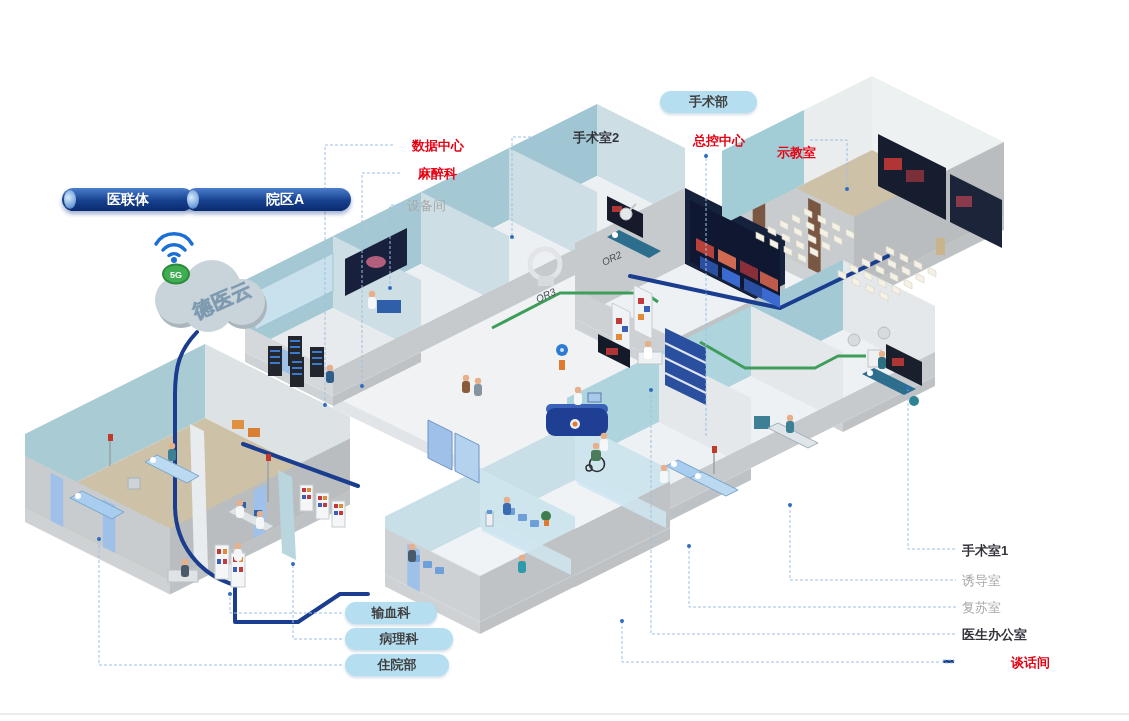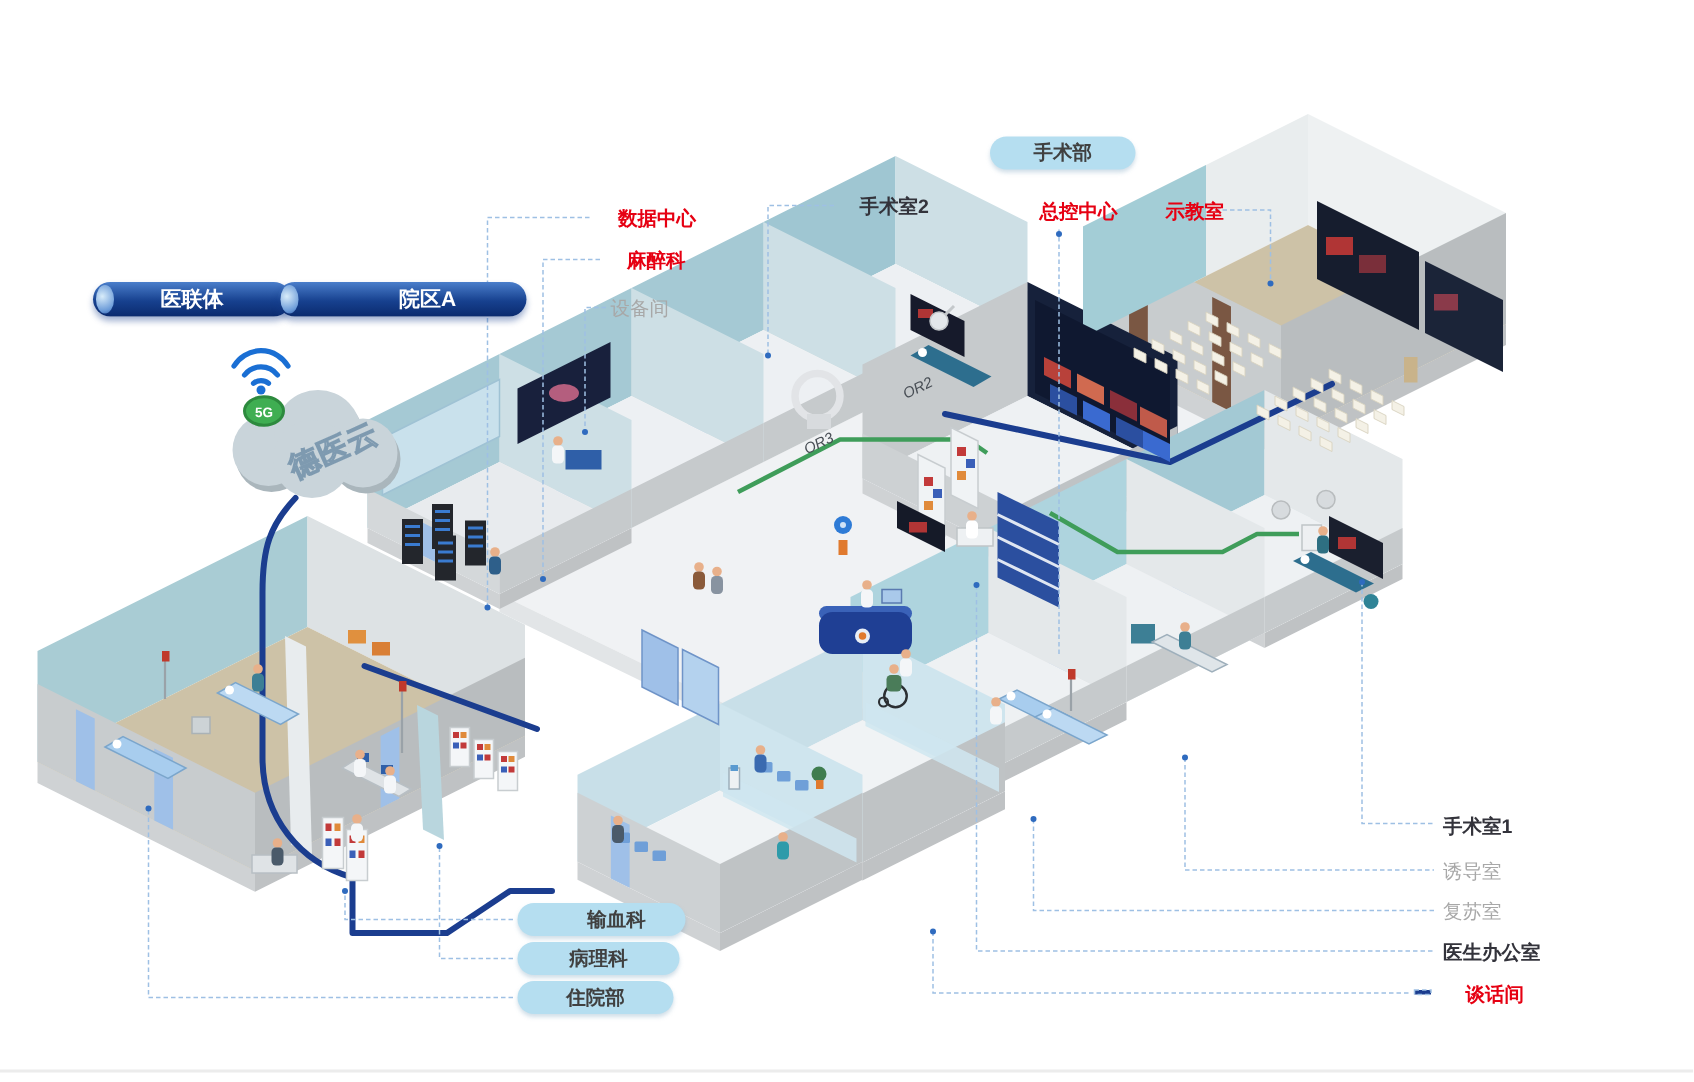--- a/index.html
+++ b/index.html
@@ -475,36 +475,36 @@
   <div class="pill-dark" style="left:62px;top:188px;">
     <span>医联体</span>
   </div>
   <div class="pill-dark" style="left:185px;top:188px;padding-left:34px;">
     <span>院区A</span>
   </div>
 
   <div class="pill-light" style="left:660px;top:91px;width:97px;">
     <span>手术部</span>
   </div>
-  <div class="pill-light" style="left:345px;top:602px;width:92px;padding-left:20px;">
+  <div class="pill-light" style="left:345px;top:602px;width:92px;">
     <span>输血科</span>
   </div>
   <div class="pill-light" style="left:345px;top:628px;width:108px;">
     <span>病理科</span>
   </div>
   <div class="pill-light" style="left:345px;top:654px;width:104px;">
     <span>住院部</span>
   </div>
 
   <div class="lbl co-red" style="left:397px;top:138px;">数据中心</div>
   <div class="lbl co-red" style="left:403px;top:166px;">麻醉科</div>
   <div class="lbl co-gray" style="left:407px;top:198px;">设备间</div>
   <div class="lbl co-dark" style="left:560px;top:130px;margin-left:13px;">手术室2</div>
   <div class="lbl co-red" style="left:678px;top:133px;">总控中心</div>
-  <div class="lbl co-red" style="left:762px;top:133px;">示教室</div>
+  <div class="lbl co-red" style="left:762px;top:145px;">示教室</div>
   <div class="lbl co-dark" style="left:962px;top:543px;">手术室1</div>
   <div class="lbl co-gray" style="left:962px;top:573px;">诱导室</div>
   <div class="lbl co-gray" style="left:962px;top:600px;">复苏室</div>
   <div class="lbl co-dark" style="left:962px;top:627px;">医生办公室</div>
-  <div class="lbl co-red" style="left:962px;top:655px;">谈话间</div>
+  <div class="lbl co-red" style="left:996px;top:655px;">谈话间</div>
 
   <div id="bottom-rule"></div>
 </div>
 
 </body></html>

